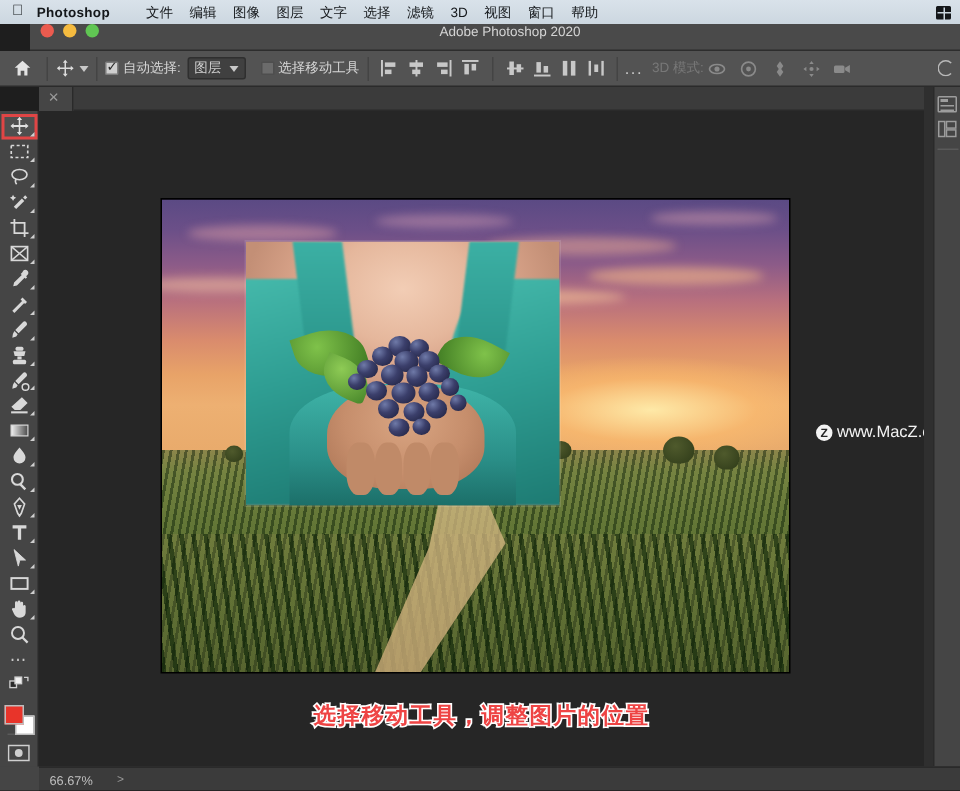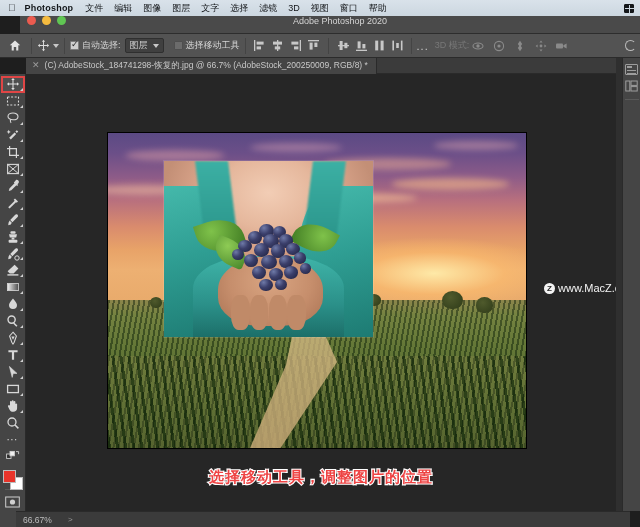--- a/index.html
+++ b/index.html
@@ -11,21 +11,21 @@
   #app { position: relative; width: 640px; height: 527px; }
 
   
   .macbar {
     position: absolute; top: 0; left: 0; width: 640px; height: 16px;
     background: linear-gradient(180deg,#d9e2ea 0%, #ccd7e0 100%);
     display: flex; align-items: center; padding: 0 6px;
     font-size: 9px; color: #14171a;
   }
   .macbar .apple { font-size: 10px; margin: 0 9px 0 2px; line-height: 1; }
-  .macbar .appname { font-weight: bold; margin-right: 12px; letter-spacing: .2px;}
+  .macbar .appname { font-weight: bold; margin-right: 24px; letter-spacing: .2px;}
   .macbar .mitem { margin-right: 11px; white-space: nowrap; }
   .macbar .spacer { flex: 1; }
   .macbar .rightico { margin-left: 8px; display:flex; align-items:center; }
   .grid-ico { width: 10px; height: 9px; border: 1px solid #14171a; border-radius: 1px;
               position: relative; background: #14171a; }
   .grid-ico::before { content:""; position:absolute; left:4px; top:0; width:1px; height:9px; background:#ccd7e0;}
   .grid-ico::after { content:""; position:absolute; top:3px; left:0; width:10px; height:1px; background:#ccd7e0;}
 
   
   .titlebar {
@@ -229,21 +229,21 @@
   }
   .rail .ri { width:14px;height:14px; display:flex;align-items:center;justify-content:center; }
   .rail .rsep { width:14px;height:1px;background:#5a5a5a;margin:3px 0;}
   .mini-panel { width:13px;height:11px;border:1px solid #9d9d9d;border-radius:1px;position:relative;}
   .mini-panel::before{content:"";position:absolute;left:1px;top:1px;width:5px;height:2px;background:#9d9d9d;}
   .mini-panel::after{content:"";position:absolute;left:1px;top:5px;width:9px;height:1px;background:#9d9d9d;
                      box-shadow:0 3px 0 #9d9d9d;}
 
   
   .statusbar {
-    position:absolute; left:16px; top:511px; width:614px; height:16px;
+    position:absolute; left:26px; top:511px; width:614px; height:16px;
     background:#3b3b3b; border-top:1px solid #2a2a2a;
     display:flex; align-items:center; font-size:8.5px; color:#bfbfbf; gap:9px;
     padding-left:7px;
   }
   .statusbar .zoom { min-width:36px; }
   .statusbar .chev { font-size:8px; color:#9a9a9a; }
   .bottomleft {
     position:absolute; left:0; top:511px; width:26px; height:16px; background:#454545;
   }
 </style>
@@ -401,21 +401,20 @@
           </svg>
       </span>
     </span>
     <span style="flex:1"></span>
     <span class="circ"></span>
   </div>
 
   <div class="tabstrip">
     <div class="doctab">
       <span class="x-ico">✕</span>
-      <span>(C) AdobeStock_184741298-恢复的.jpg @ 66.7% (AdobeStock_200250009, RGB/8) *</span>
     </div>
   </div>
 
   <div class="tools">
 
     <div class="tool sel">
       <svg width="14" height="14" viewBox="0 0 16 16">
         <path d="M8 1 10 3.4H8.6v3.9h3.9V5.9L14.9 8 12.5 10.1V8.7H8.6v3.9H10L8 15 6 12.6h1.4V8.7H3.5v1.4L1.1 8 3.5 5.9v1.4h3.9V3.4H6z" fill="#e0e0e0"></path>
       </svg>
       <span class="tri"></span>

